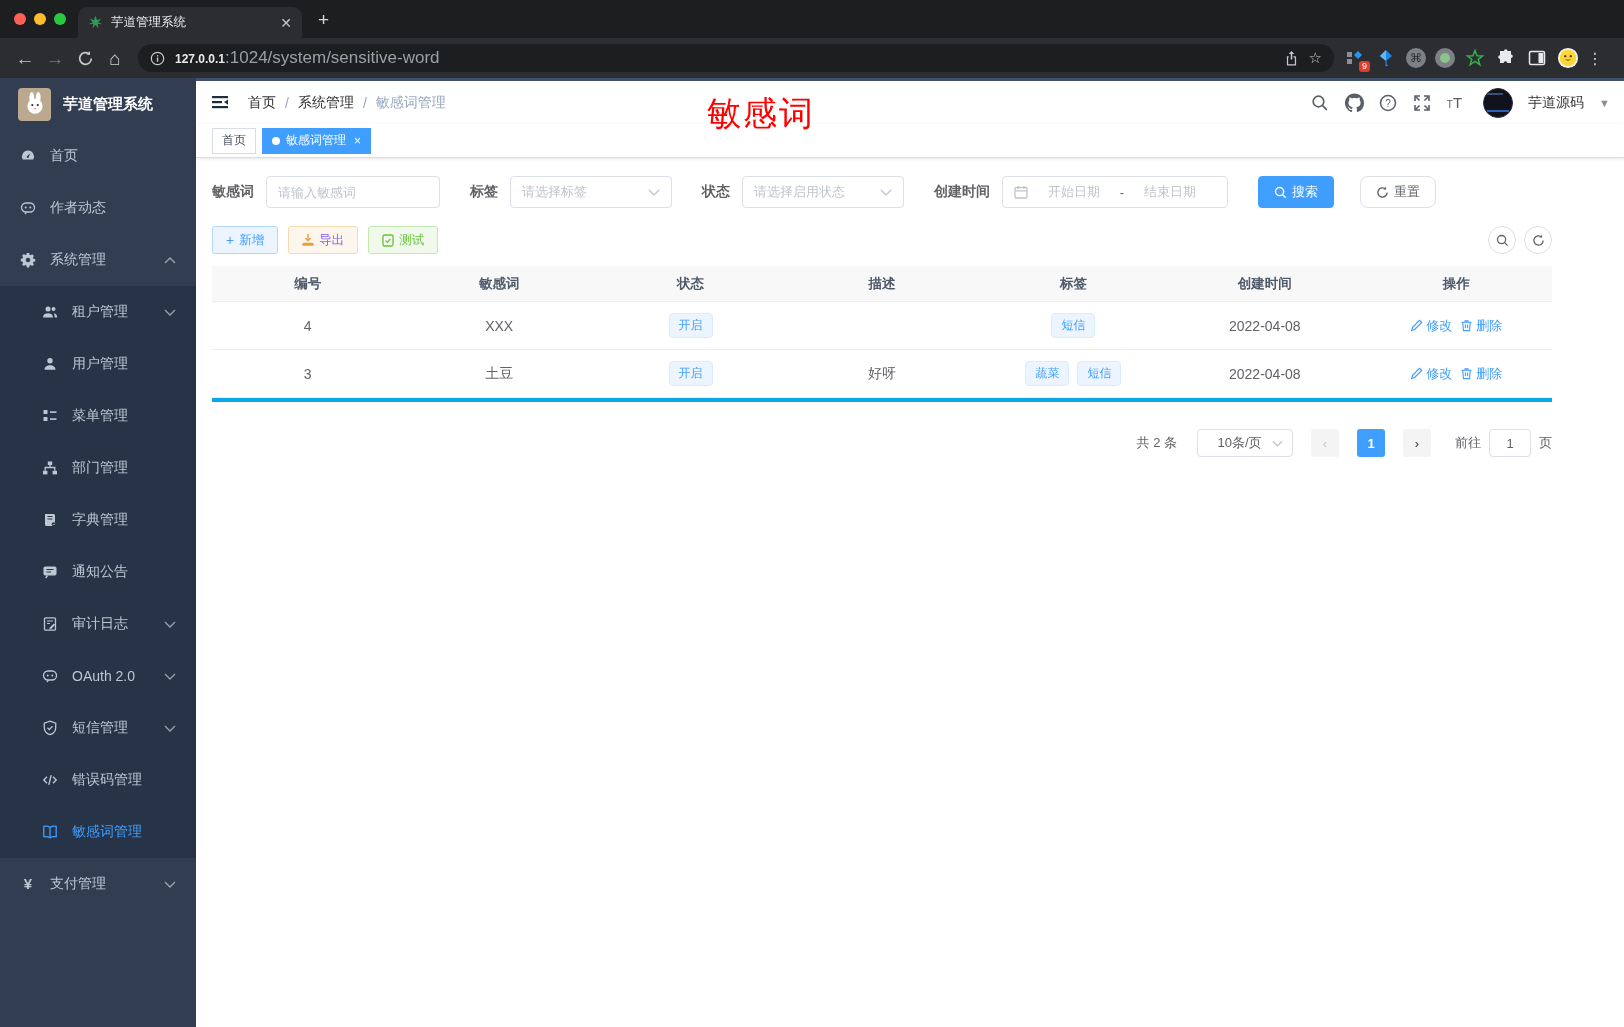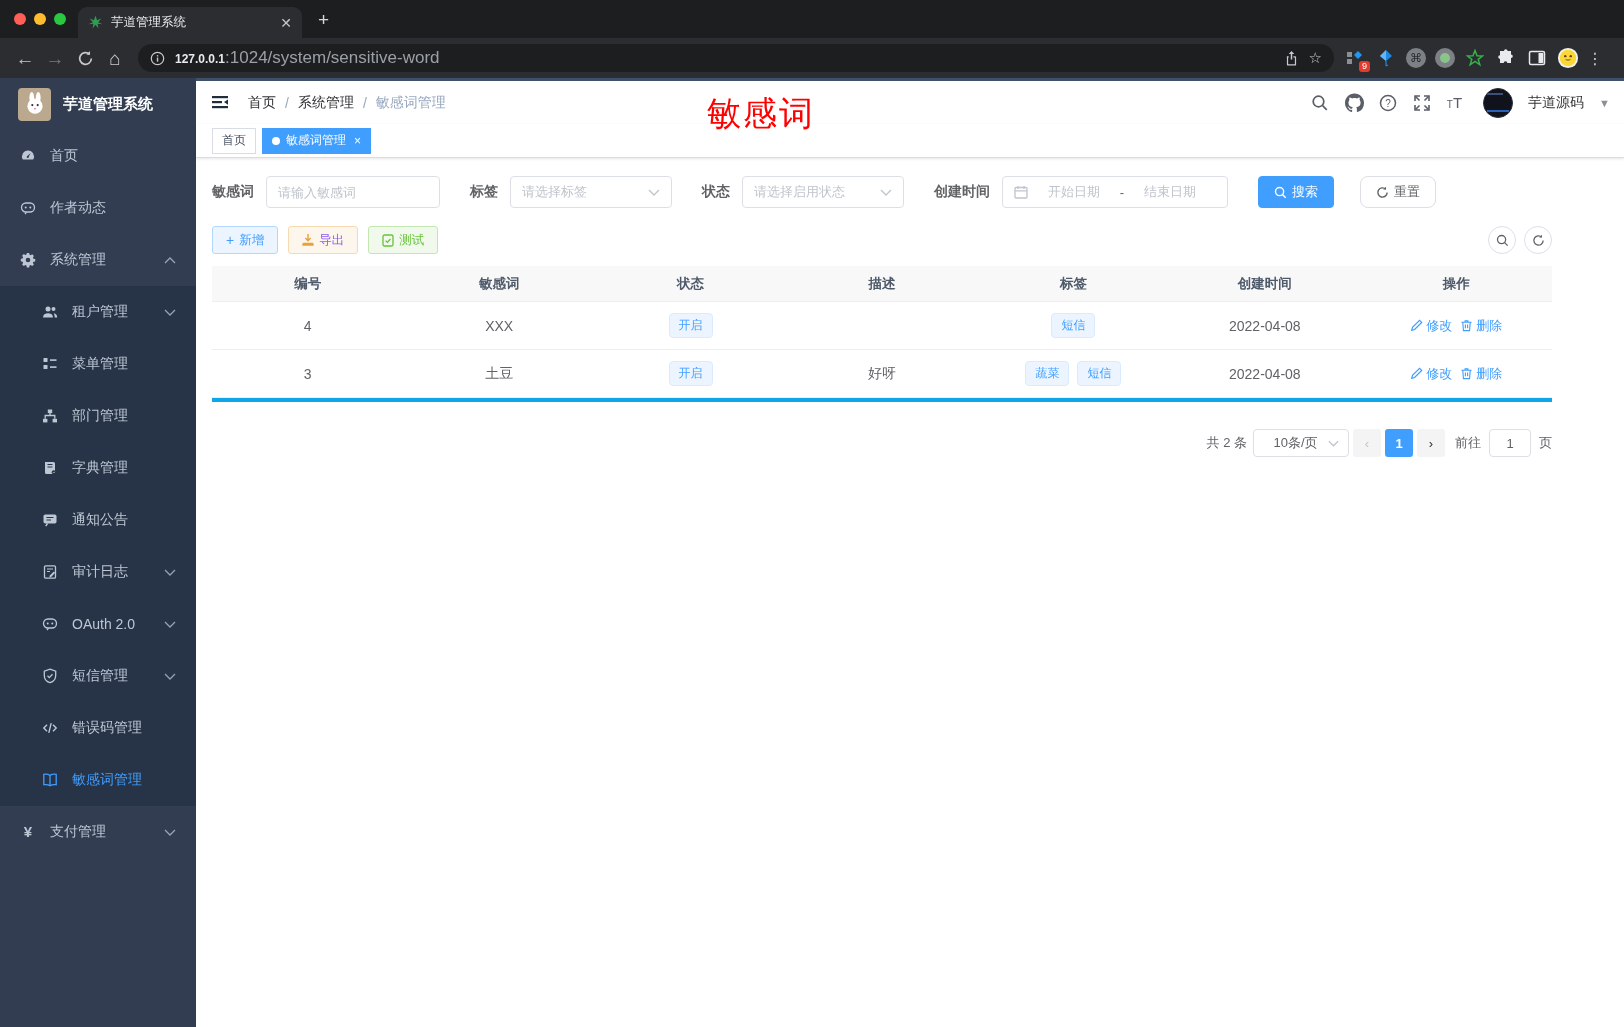--- a/index.html
+++ b/index.html
@@ -107,21 +107,21 @@
   .tbl { width:100%; border-bottom:4px solid #0ea5e9; }
   .tr { display:flex; align-items:center; }
   .th-row { background:#f8f8f9; height:36px; border-bottom:1px solid #ebeef5; }
   .td, .th { flex:1 1 0; text-align:center; font-size:14px; color:#606266; padding:0 6px; display:flex; align-items:center; justify-content:center; gap:8px; }
   .th { color:#4e5969; font-weight:bold; font-size:13.5px; }
   .body-row { height:48px; border-bottom:1px solid #ebeef5; }
   .chip { display:inline-flex; align-items:center; height:25px; padding:0 9px; border-radius:4px; background:#ecf5ff; border:1px solid #d9ecff; color:#409eff; font-size:12px; white-space:nowrap; }
   .op-link { color:#409eff; font-size:13px; display:inline-flex; align-items:center; gap:3px; cursor:pointer; }
 
   
-  .pager { display:flex; align-items:center; justify-content:flex-end; margin-top:27px; gap:4px; font-size:13px; color:#606266; }
+  .pager { display:flex; align-items:center; justify-content:flex-end; margin-top:27px; gap:18px; font-size:13px; color:#606266; }
   .pg-total { margin-right:2px; }
   .pg-size { width:96px; height:28px; border:1px solid #dcdfe6; border-radius:4px; display:flex; align-items:center; padding:0 9px; color:#606266; background:#fff; }
   .pg-size .ph { flex:1; text-align:center; }
   .pg-btn { width:28px; height:28px; border-radius:3px; background:#f4f4f5; display:flex; align-items:center; justify-content:center; color:#303133; font-size:13px; cursor:pointer; }
   .pg-btn.disabled { color:#c0c4cc; }
   .pg-num { width:28px; height:28px; border-radius:3px; background:#409eff; color:#fff; display:flex; align-items:center; justify-content:center; font-weight:bold; cursor:pointer; }
   .pg-goto input { width:42px; height:28px; border:1px solid #dcdfe6; border-radius:4px; text-align:center; font-size:13px; color:#606266; outline:none; font-family:inherit; }
   .pg-goto { display:flex; align-items:center; gap:8px; margin-left:6px; }
 
   svg { display:block; }
@@ -281,20 +281,29 @@
                 <circle cx="11.5" cy="5" r="2"></circle>
                 <path d="M11.8 9.2c2 .3 3.4 1.6 3.4 4.3h-2.5c0-1.8-.3-3.2-.9-4.3z"></path>
               </svg>
             </span>
             <span class="lbl">租户管理</span>
             <span class="arrow">
               <svg width="12" height="7" viewBox="0 0 12 7">
                 <path d="M1 1l5 5 5-5" fill="none" stroke="currentColor" stroke-width="1.3"></path>
               </svg>
             </span>
+          </div>
+          <div class="side-item sub">
+            <span class="ic">
+              <svg width="16" height="16" viewBox="0 0 16 16" fill="currentColor">
+                <circle cx="8" cy="4.8" r="2.7"></circle>
+                <path d="M2.5 13.8c0-3 2.5-4.6 5.5-4.6s5.5 1.6 5.5 4.6z"></path>
+              </svg>
+            </span>
+            <span class="lbl">用户管理</span>
           </div>
           <div class="side-item sub">
             <span class="ic">
               <svg width="16" height="16" viewBox="0 0 16 16" fill="currentColor">
                 <rect x="1.5" y="2" width="4" height="4" rx="0.5"></rect>
                 <rect x="1.5" y="9" width="4" height="4" rx="0.5"></rect>
                 <rect x="8" y="3.3" width="6.5" height="1.6"></rect>
                 <rect x="8" y="10.3" width="6.5" height="1.6"></rect>
               </svg>
             </span>

